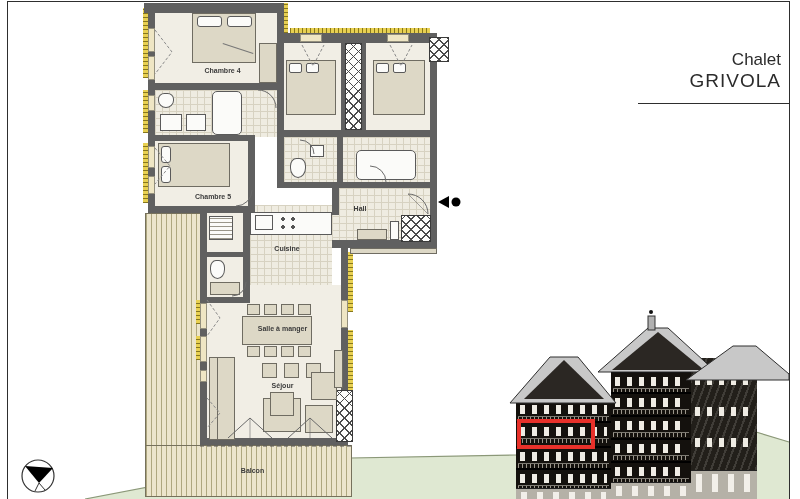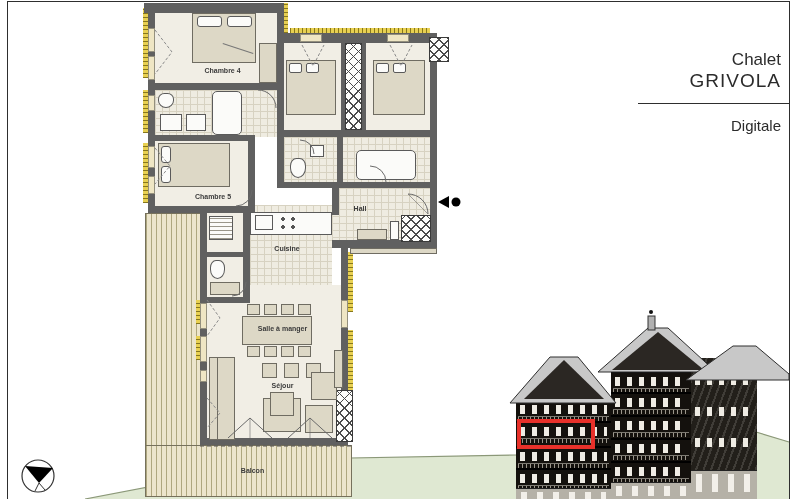--- a/index.html
+++ b/index.html
@@ -58,21 +58,20 @@
     <polyline points="756,432 789,442" fill="none" stroke="#8b9878" stroke-width="1.2"></polyline>
   </svg>
 
   <div class="abs line" style="left:7px;top:1px;width:1px;height:498px;z-index:7"></div>
   <div class="abs line" style="left:7px;top:1px;width:783px;height:1px;z-index:7"></div>
   <div class="abs line" style="left:789px;top:1px;width:1px;height:498px;z-index:7"></div>
 
   <div class="tb" style="top:70px;font-size:19px;letter-spacing:1px;z-index:7">GRIVOLA</div>
   <div class="tb" style="top:50px;font-size:17px;z-index:7">Chalet</div>
   <div class="abs line" style="left:638px;top:103px;width:151px;height:1px;z-index:7"></div>
-  <div class="tb" style="top:117px;font-size:15px;z-index:7">Digitale</div>
 
   <div class="abs deck" style="left:145px;top:213px;width:57px;height:234px;z-index:2"></div>
   <div class="abs deck" style="left:145px;top:445px;width:207px;height:52px;z-index:2"></div>
 
   <div class="abs floor" style="left:155px;top:13px;width:124px;height:72px;z-index:2"></div>
   <div class="abs tile" style="left:155px;top:90px;width:124px;height:47px;z-index:2"></div>
   <div class="abs floor" style="left:155px;top:141px;width:95px;height:66px;z-index:2"></div>
   <div class="abs floor" style="left:284px;top:43px;width:146px;height:88px;z-index:2"></div>
   <div class="abs tile" style="left:284px;top:137px;width:146px;height:46px;z-index:2"></div>
   <div class="abs tile" style="left:332px;top:188px;width:98px;height:53px;z-index:2"></div>

